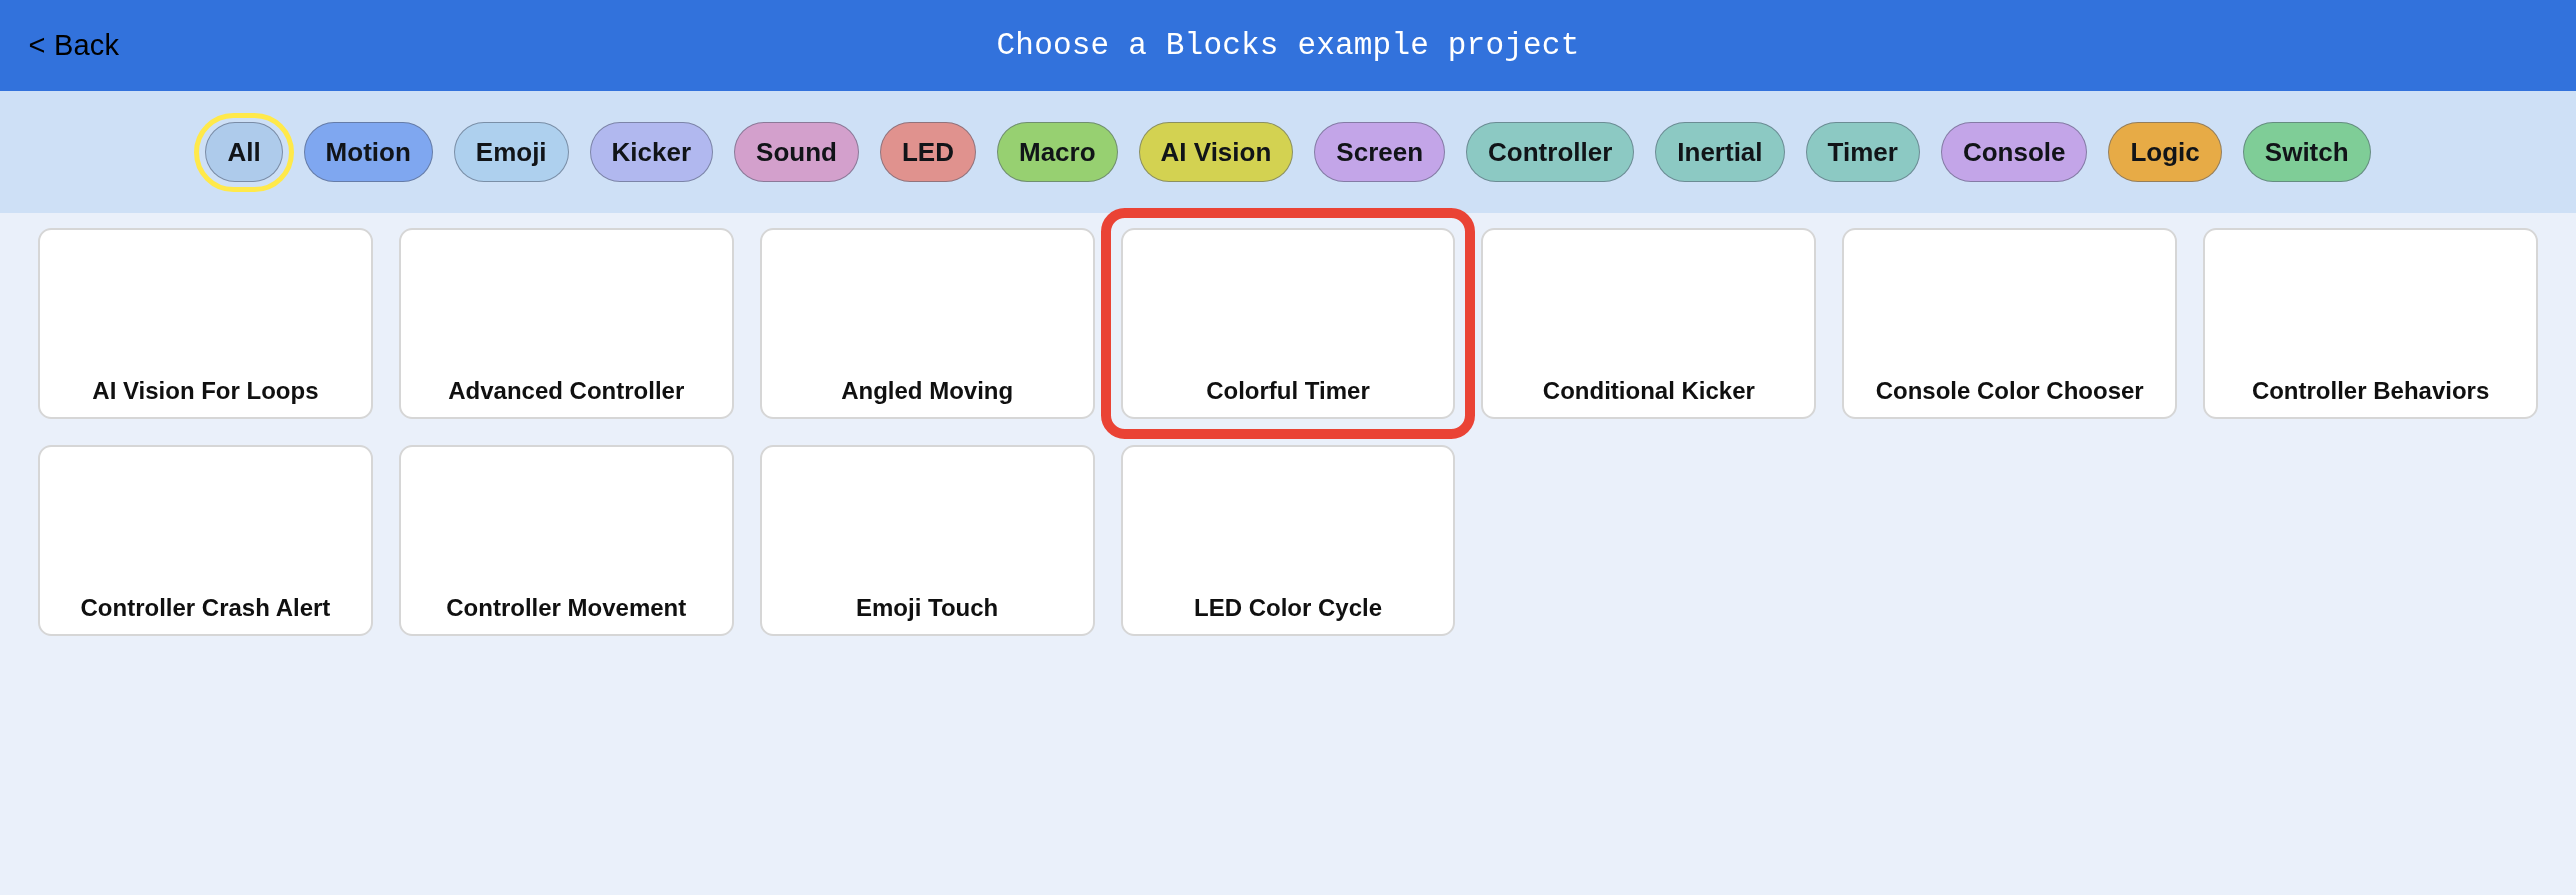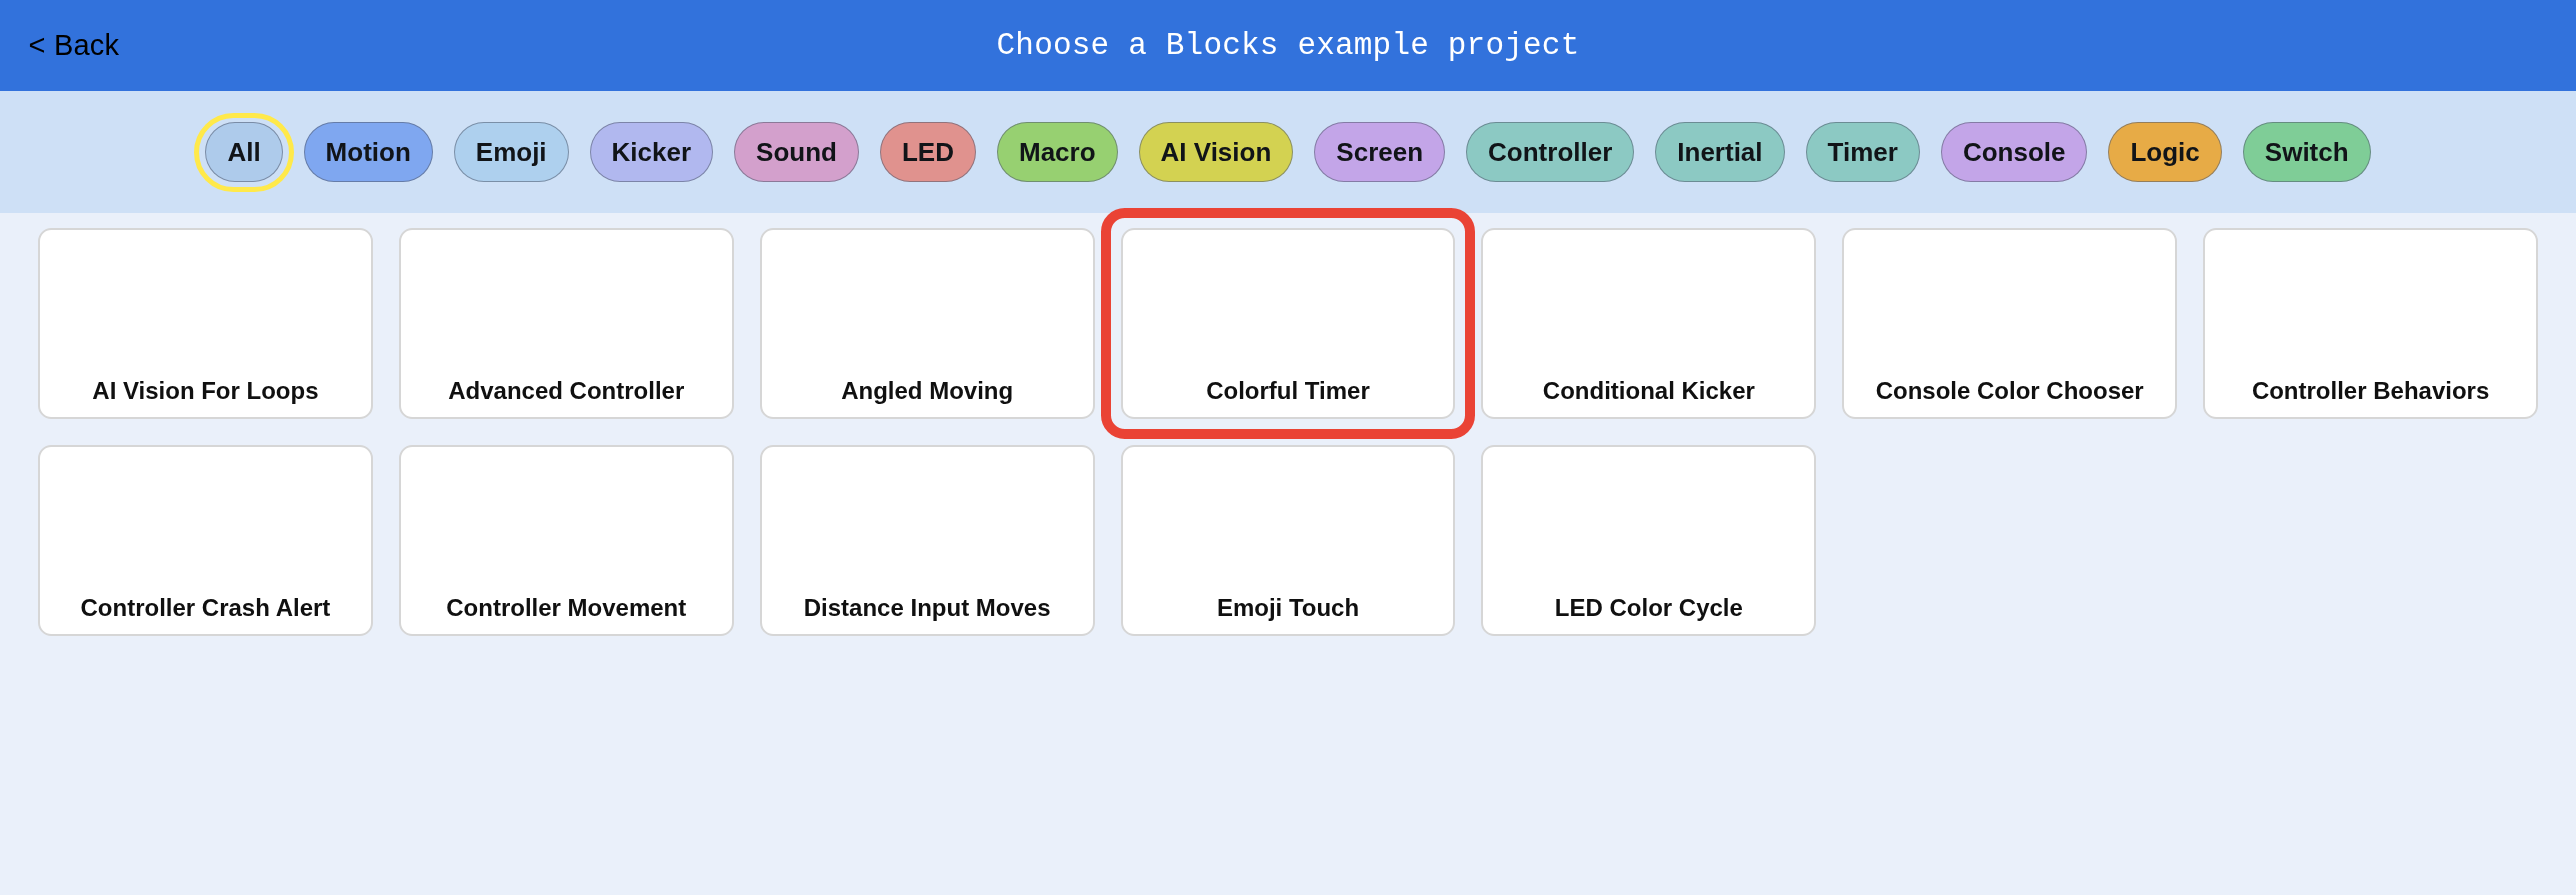--- a/index.html
+++ b/index.html
@@ -252,28 +252,20 @@
           <svg width="286" height="143" viewBox="0 0 300 150"></svg>
         </div>
         <div class="card-title">Controller Movement</div>
       </div>
     </div>
     <div class="card-slot">
       <div class="card">
         <div class="card-art">
           <svg width="286" height="143" viewBox="0 0 300 150"></svg>
         </div>
-        <div class="card-title">Distance Input Moves</div>
-      </div>
-    </div>
-    <div class="card-slot">
-      <div class="card">
-        <div class="card-art">
-          <svg width="286" height="143" viewBox="0 0 300 150"></svg>
-        </div>
         <div class="card-title">Emoji Touch</div>
       </div>
     </div>
     <div class="card-slot">
       <div class="card">
         <div class="card-art">
           <svg width="286" height="143" viewBox="0 0 300 150"></svg>
         </div>
         <div class="card-title">LED Color Cycle</div>
       </div>

